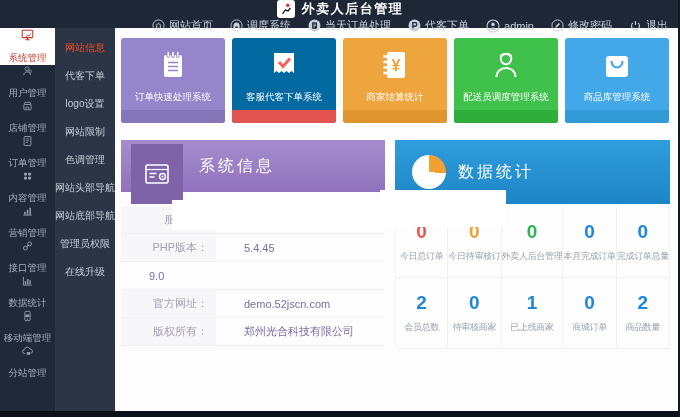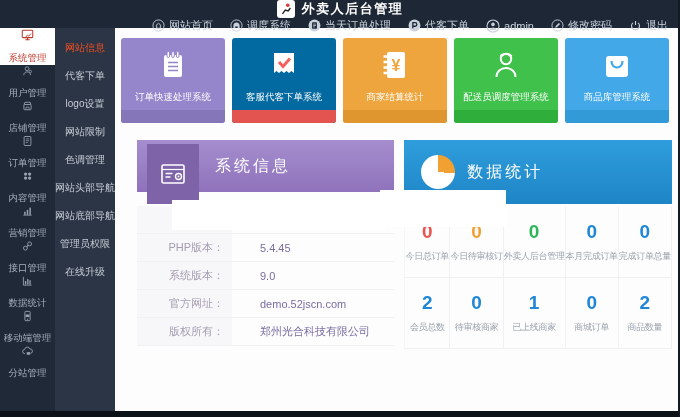--- a/index.html
+++ b/index.html
@@ -40,21 +40,21 @@
   .card-main { height:72px; display:flex; flex-direction:column; align-items:center; justify-content:space-between;
                padding:9px 0 6px 0; }
   .card-label { color:#fff; font-size:9.5px; white-space:nowrap; }
   .card-foot { position:absolute; bottom:0; left:0; right:0; height:13px; }
   .card-purple { background:#9585ca; } .card-purple .card-foot { background:#8476b8; }
   .card-red    { background:#0369a1; } .card-red .card-foot    { background:#e35450; }
   .card-orange { background:#efa53d; } .card-orange .card-foot { background:#e0962f; }
   .card-green  { background:#3fc14b; } .card-green .card-foot  { background:#2fae3c; }
   .card-blue   { background:#43a8e8; } .card-blue .card-foot   { background:#339ad8; }
 
-  .panels { display:flex; gap:10px; padding:17px 6px 0 6px;margin-left:16px; }
+  .panels { display:flex; gap:10px; padding:17px 6px 0 6px; }
   .panel-left { width:264px; }
   .panel-right { width:275px; }
 
   .banner { position:relative; color:#fff; }
   .banner-purple { height:52px; background:linear-gradient(180deg,#a58dce,#8f72bb); }
   .icon-box { position:absolute; left:10px; top:4px; width:52px; height:60px; background:#7f63a9;
               display:flex; align-items:center; justify-content:center; }
   .banner-purple .banner-title { position:absolute; left:78px; top:0; line-height:52px;
               font-size:16px; letter-spacing:3px; }
   .banner-blue { height:64px; background:linear-gradient(180deg,#2f9ddd,#1e85c5); }
@@ -327,21 +327,20 @@
         <div class="info-table">
           <div class="info-row">
             <div class="info-label">服务器IP</div>
             <div class="info-value"></div>
           </div>
           <div class="info-row">
             <div class="info-label">PHP版本：</div>
             <div class="info-value">5.4.45</div>
           </div>
           <div class="info-row">
-            <div class="info-label">系统版本：</div>
             <div class="info-value">9.0</div>
           </div>
           <div class="info-row">
             <div class="info-label">官方网址：</div>
             <div class="info-value">demo.52jscn.com</div>
           </div>
           <div class="info-row">
             <div class="info-label">版权所有：</div>
             <div class="info-value">郑州光合科技有限公司</div>
           </div>

